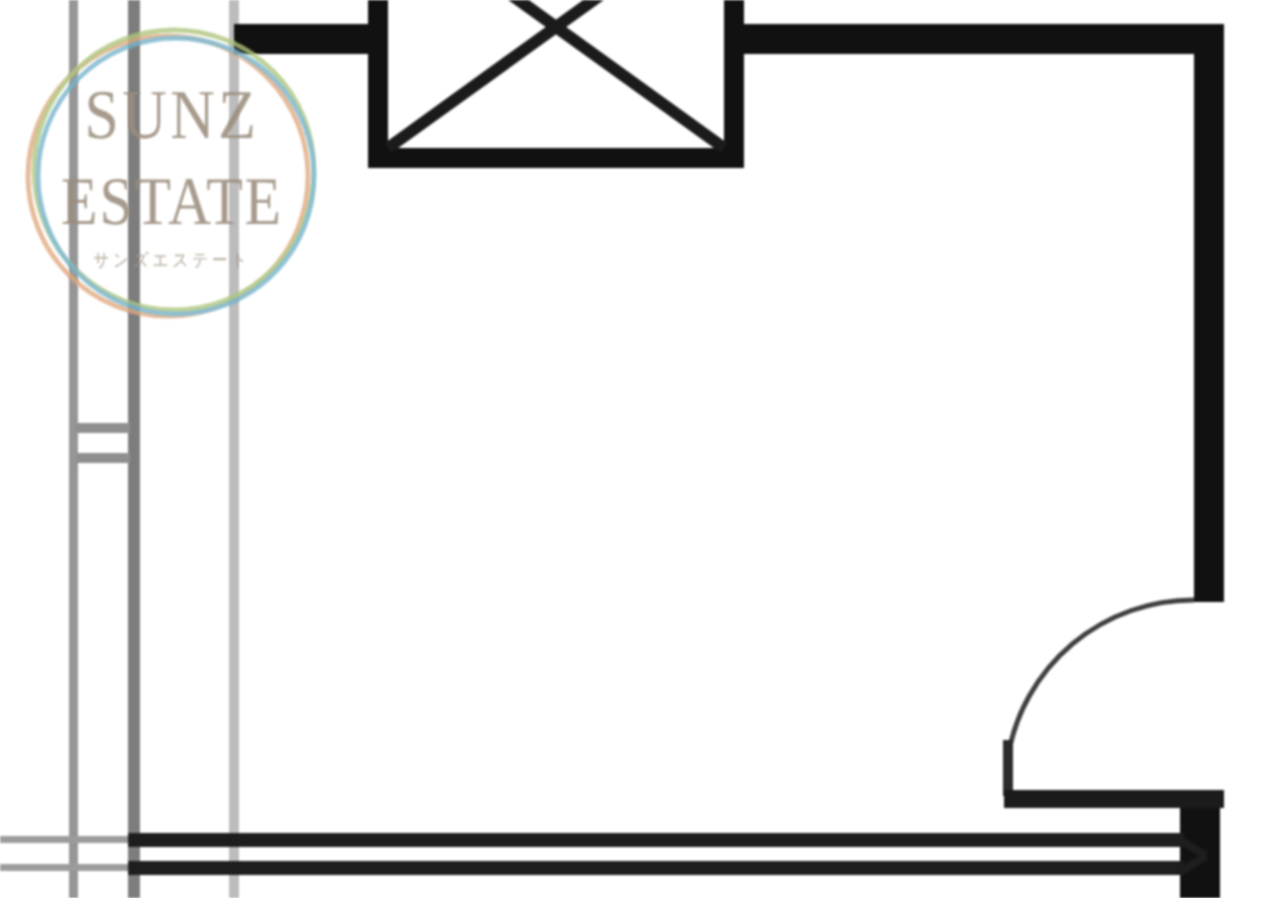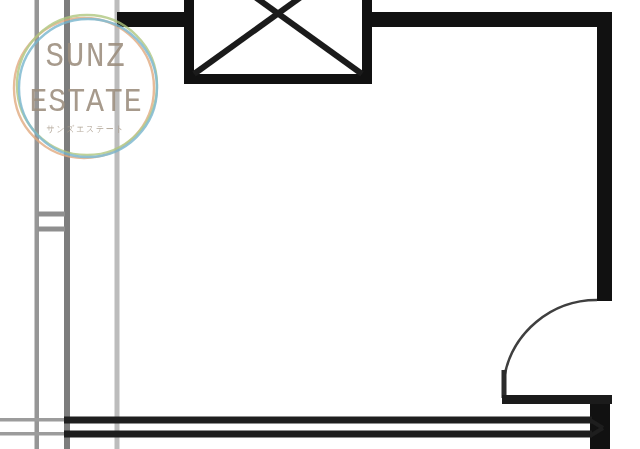--- a/index.html
+++ b/index.html
@@ -1,18 +1,18 @@
 <!DOCTYPE html>
 <html><head>
 <meta charset="utf-8">
 <style>
   html,body{margin:0;padding:0;background:#ffffff;}
   .stage{
     position:relative;width:640px;height:449px;overflow:hidden;
-    background:#ffffff;font-family:Liberation Mono, monospace;
+    background:#ffffff;font-family:Liberation Serif, serif;
   }
   .floorplan-svg{position:absolute;left:0;top:0;filter:blur(0.6px);}
   .logo{
     position:absolute;left:0;top:0;width:172px;height:172px;
     opacity:0.88;filter:blur(0.4px);
   }
   .logo-rings{position:absolute;left:0;top:0;}
   .logo-text{
     position:absolute;left:0;width:172px;text-align:center;
     color:#9b8d7d;transform:scaleX(0.88);transform-origin:86px 0;

